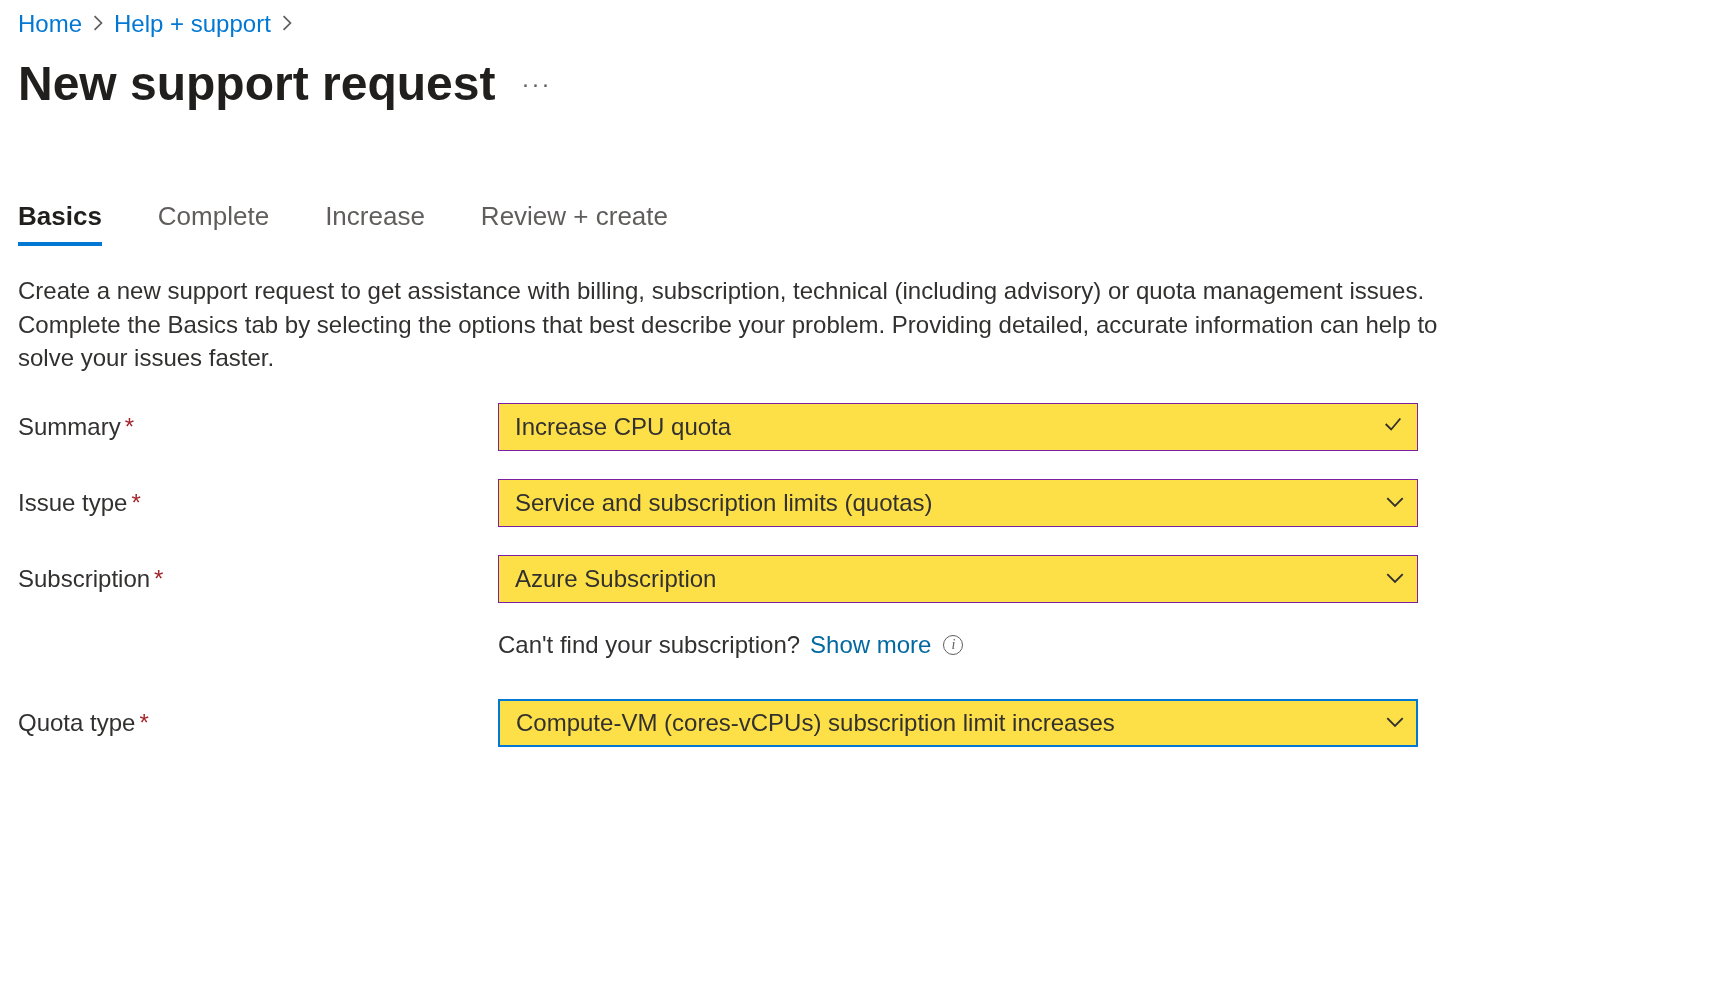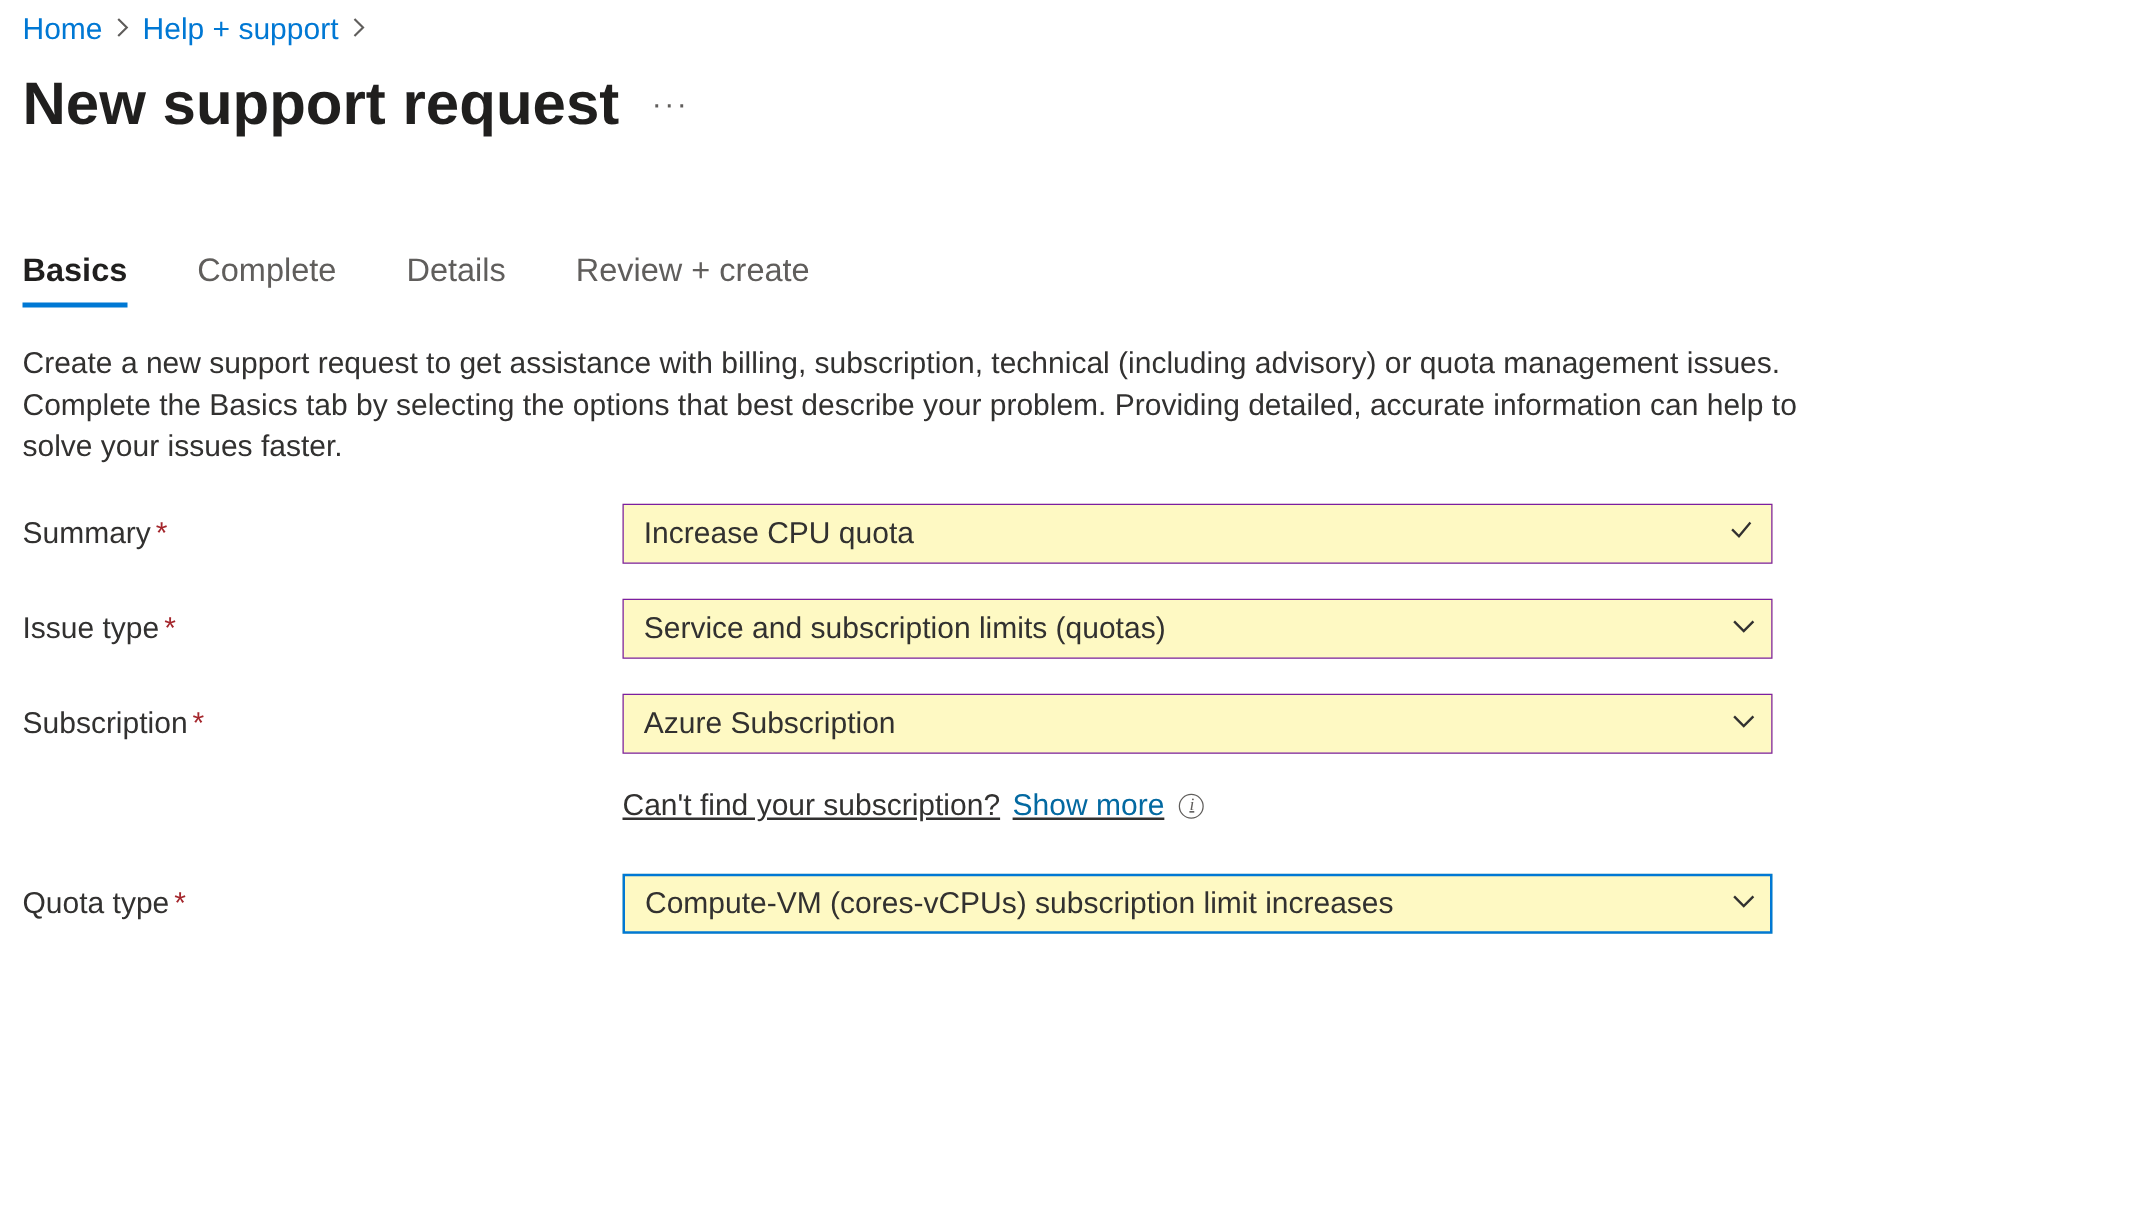--- a/index.html
+++ b/index.html
@@ -84,21 +84,21 @@
   .control {
     flex: 1;
     max-width: 920px;
     position: relative;
   }
   .textbox, .select {
     width: 100%;
     border: 1px solid #7b1fa2;
     padding: 10px 48px 10px 16px;
     font-size: 24px;
-    background: #fef9c3;
+    background: #fde047;
     color: #323130;
     height: 48px;
     display: flex;
     align-items: center;
     cursor: pointer;
     position: relative;
   }
   .select.focused {
     border: 2px solid #0078d4;
   }
@@ -113,21 +113,20 @@
     width: 18px;
     height: 18px;
   }
   .checkmark {
     width: 22px;
     height: 22px;
   }
   .hint-row {
     display: flex;
     margin-bottom: 16px;
-    text-decoration: underline;
   }
   .hint-spacer { width: 480px; }
   .hint {
     font-size: 24px;
     color: #323130;
     display: flex;
     align-items: center;
     gap: 6px;
   }
   .hint a {
@@ -170,21 +169,21 @@
 </div>
 
 <div class="title-row">
   <h1>New support request</h1>
   <span class="ellipsis">···</span>
 </div>
 
 <div class="tabs">
   <div class="tab active">Basics</div>
   <div class="tab">Complete</div>
-  <div class="tab">Details</div>
+  <div class="tab">Increase</div>
   <div class="tab">Review + create</div>
 </div>
 
 <div class="description">
   <span>Create a new support request to get assistance with billing, subscription, technical (including advisory) or quota management issues.</span><br>
   <span>Complete the Basics tab by selecting the options that best describe your problem. Providing detailed, accurate information can help to solve your issues faster.</span>
 </div>
 
 <div class="form-row">
   <div class="form-label">

